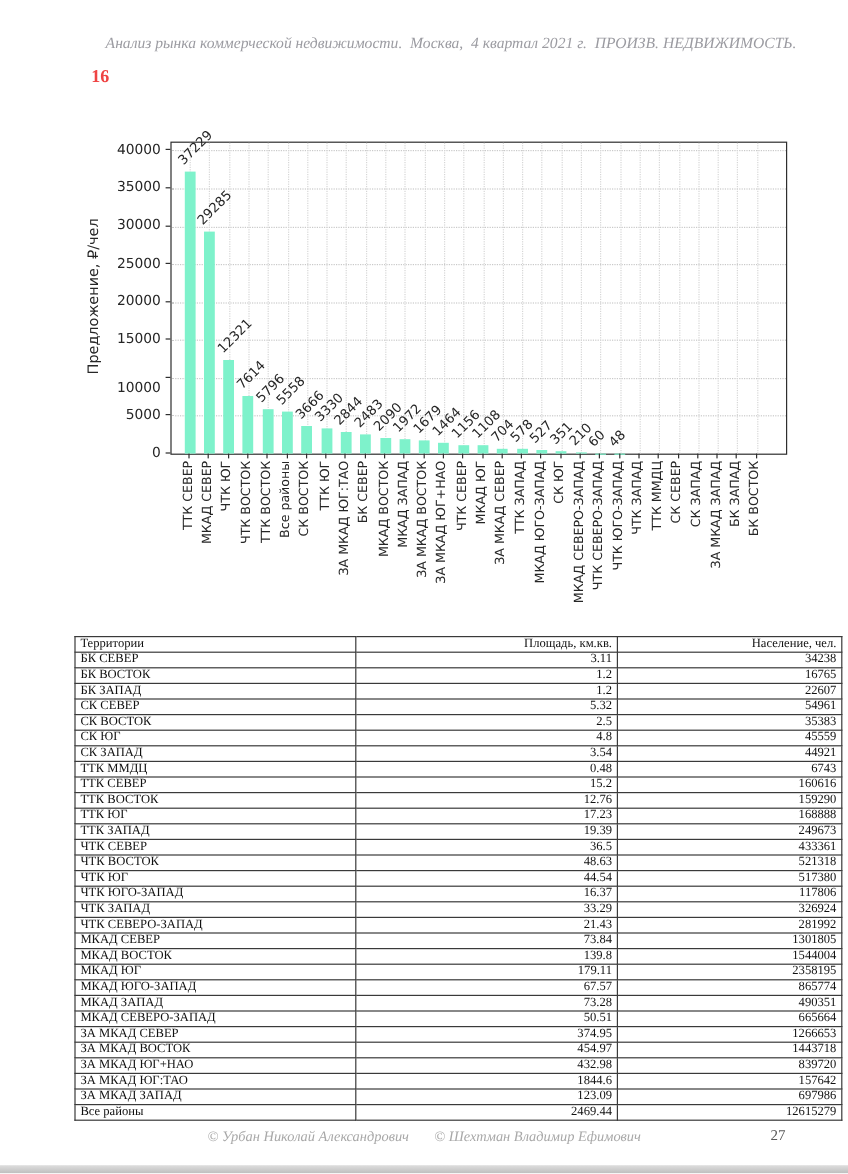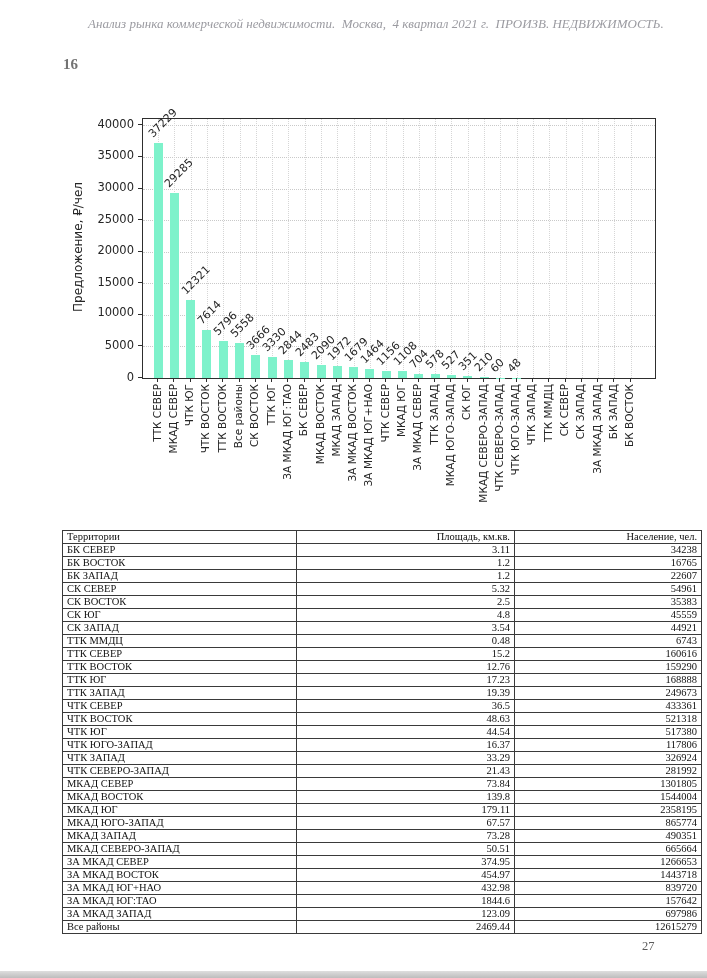--- a/index.html
+++ b/index.html
@@ -1,26 +1,26 @@
 <!DOCTYPE html>
 <html><head>
 <meta charset="utf-8">
 <style>
   html,body { margin:0; padding:0; background:#ffffff; }
   .page {
     position:relative; width:707px; height:978px; background:#ffffff;
     font-family:"Liberation Serif", serif; overflow:hidden;
   }
   .doc-header {
-    position:absolute; left:88px; top:16px;
+    position:absolute; left:88px; top:28px;
     font-style:italic; font-size:13px; color:#9b9ba1; white-space:pre;
   }
   .section-num {
-    position:absolute; left:63px; top:56px;
-    font-weight:bold; font-size:15px; color:#737373;
+    position:absolute; left:76px; top:56px;
+    font-weight:bold; font-size:15px; color:#ef4444;
   }
   .doc-title {
     position:absolute; left:90px; top:56px; width:552px;
     font-weight:bold; font-size:15px; line-height:19.5px;
     color:#1d1dce; text-decoration:underline;
   }
   
   .chart {
     position:absolute; left:0; top:110px; width:707px; height:405px;
     font-family:"DejaVu Sans","Liberation Sans",sans-serif; color:#262626;
@@ -159,21 +159,21 @@
         <div class="bar" style="left: 466.9px; width: 9px; height: 0px; background: rgb(126, 242, 203);"></div>
         <div class="grid-v" style="left: 487.7px;"></div>
         <div class="bar" style="left: 483.2px; width: 9px; height: 0px; background: rgb(126, 242, 203);"></div>
       </div>
 
   <div class="ytick-mark" style="left: 138px; top: 267px;"></div>
       <div class="ytick-label" style="left: 92px; top: 260.5px;">0</div>
       <div class="ytick-mark" style="left: 138px; top: 235.4px;"></div>
       <div class="ytick-label" style="left: 92px; top: 228.9px;">5000</div>
       <div class="ytick-mark" style="left: 138px; top: 203.8px;"></div>
-      <div class="ytick-label" style="left: 92px; top: 196px;">10000</div>
+      <div class="ytick-label" style="left: 92px; top: 207px;">10000</div>
       <div class="ytick-mark" style="left: 138px; top: 172.2px;"></div>
       <div class="ytick-label" style="left: 92px; top: 165.7px;">15000</div>
       <div class="ytick-mark" style="left: 138px; top: 140.7px;"></div>
       <div class="ytick-label" style="left: 92px; top: 134.2px;">20000</div>
       <div class="ytick-mark" style="left: 138px; top: 109.1px;"></div>
       <div class="ytick-label" style="left: 92px; top: 102.6px;">25000</div>
       <div class="ytick-mark" style="left: 138px; top: 77.5px;"></div>
       <div class="ytick-label" style="left: 92px; top: 71px;">30000</div>
       <div class="ytick-mark" style="left: 138px; top: 45.9px;"></div>
       <div class="ytick-label" style="left: 92px; top: 39.4px;">35000</div>
@@ -419,16 +419,20 @@
           <td class="c2">697986</td>
         </tr>
         <tr>
           <td class="c0">Все районы</td>
           <td class="c1">2469.44</td>
           <td class="c2">12615279</td>
         </tr>
       </tbody>
   </table>
 
+  <div class="footer">
+    <span>© Урбан Николай Александрович</span>
+    <span>© Шехтман Владимир Ефимович</span>
+  </div>
   <div class="page-num">27</div>
 
   <div class="bottom-band"></div>
 </div>
 
 </body></html>

